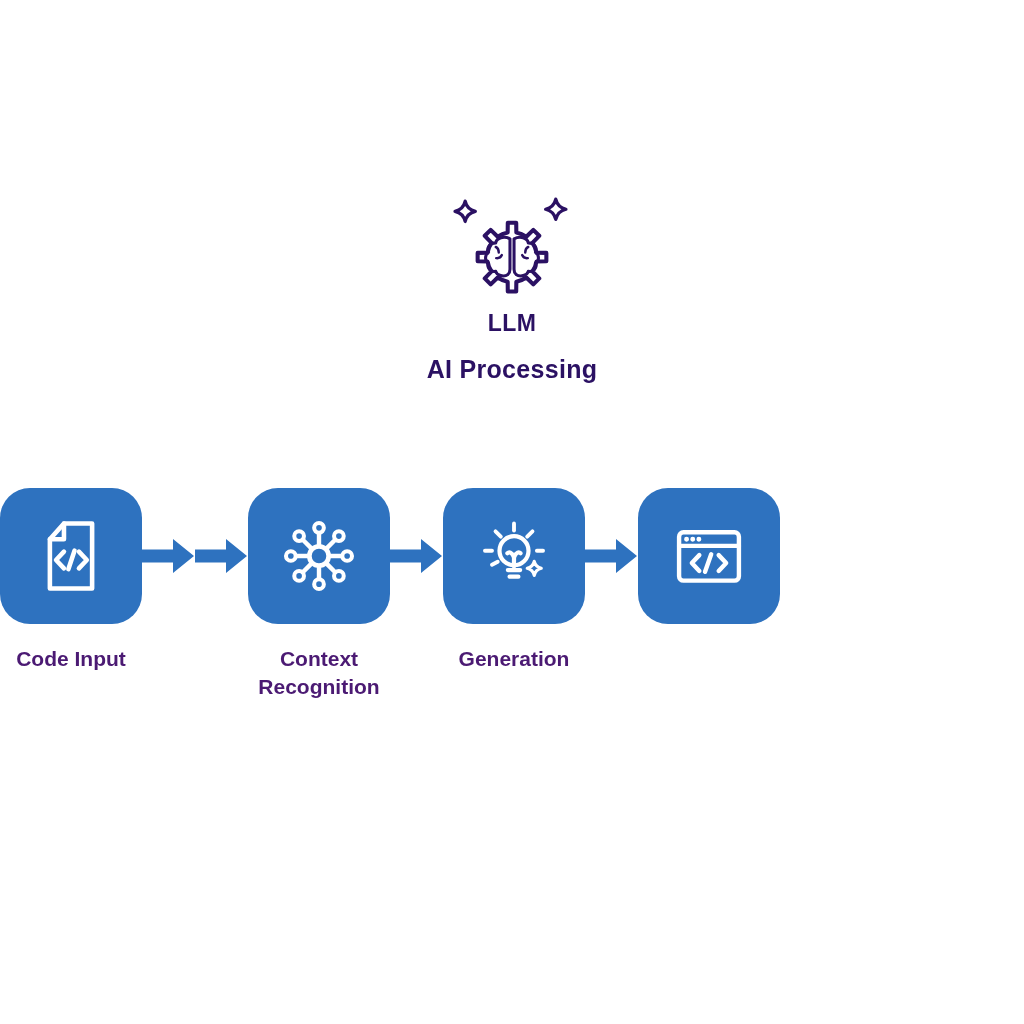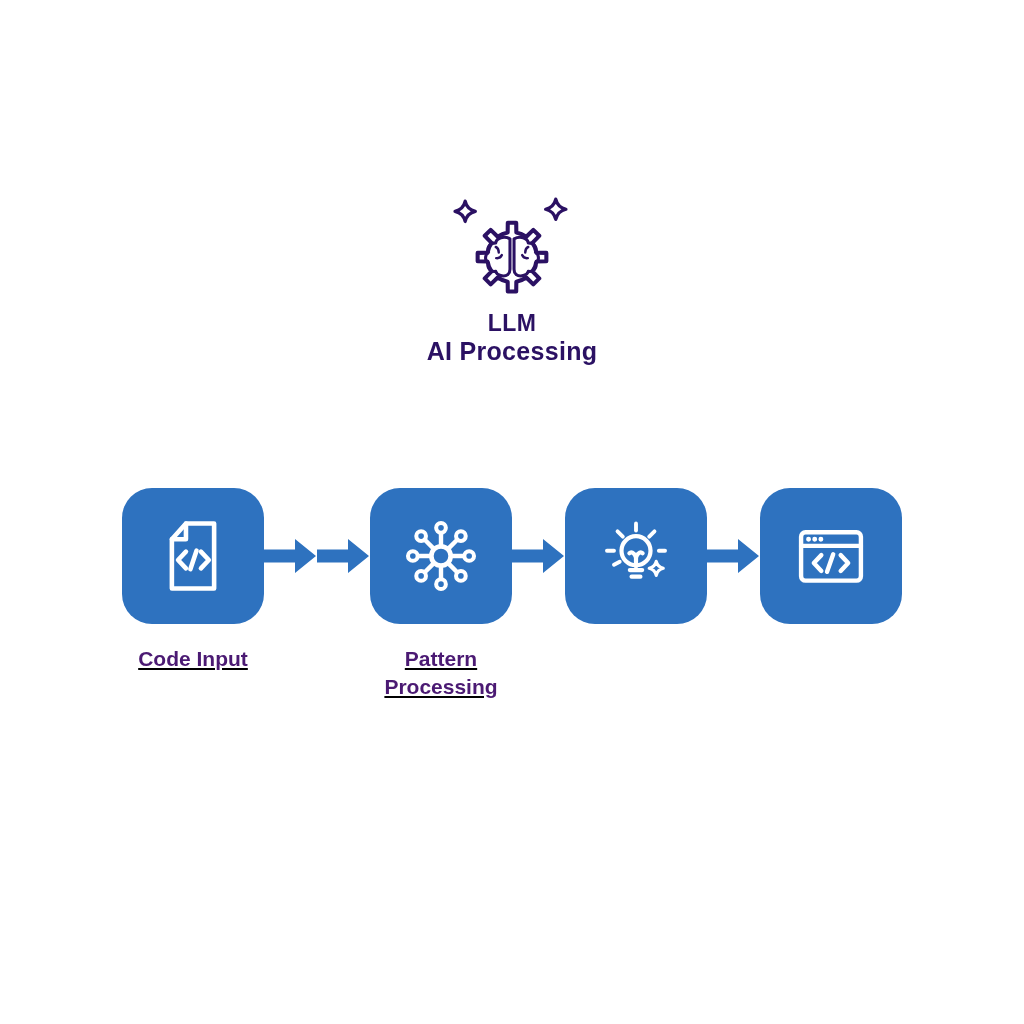--- a/index.html
+++ b/index.html
@@ -20,27 +20,27 @@
   .header{
     position:absolute;top:194px;left:0;width:100%;
     display:flex;flex-direction:column;align-items:center;
   }
   .header-icon{display:block;color:var(--indigo-dark);}
   .header-title{
     margin-top:2px;font-size:23px;font-weight:700;letter-spacing:.4px;
     color:var(--indigo-dark);
   }
   .header-subtitle{
-    margin-top:0;font-size:25px;font-weight:700;letter-spacing:.3px;
+    margin-top:18px;font-size:25px;font-weight:700;letter-spacing:.3px;
     color:var(--indigo-dark);
   }
   
   .pipeline{
     position:absolute;top:488px;left:0;width:100%;
-    display:flex;justify-content:center;align-items:flex-start;text-decoration:underline;
+    display:flex;justify-content:flex-start;align-items:flex-start;
   }
   .step{width:142px;display:flex;flex-direction:column;align-items:center;flex-shrink:0;}
   .box{
     width:142px;height:136px;background:var(--box-blue);border-radius:30px;
     display:flex;align-items:center;justify-content:center;
   }
   .box svg{width:88px;height:88px;color:var(--icon-white);display:block;}
   .step-label{
     margin-top:21px;width:152px;text-align:center;
     font-size:21px;line-height:28px;font-weight:700;
@@ -137,21 +137,21 @@
           <path d="M 36.5 50 L 24 50"></path>
             <circle cx="18" cy="50" r="5.5" stroke-width="4.6"></circle>
           <path d="M 40.5 40.5 L 31.6 31.6"></path>
             <circle cx="27.4" cy="27.4" r="5.5" stroke-width="4.6"></circle>
           <path d="M 50 36.5 L 50 24"></path>
             <circle cx="50" cy="18" r="5.5" stroke-width="4.6"></circle>
           <path d="M 59.5 40.5 L 68.4 31.6"></path>
             <circle cx="72.6" cy="27.4" r="5.5" stroke-width="4.6"></circle>
         </svg>
       </div>
-      <div class="step-label">Pattern Processing</div>
+      <div class="step-label">Context Recognition</div>
     </div>
 
     <div class="arrow">
       <svg viewBox="0 0 53 38" aria-hidden="true">
         <path fill="currentColor" d="M 0 12.5 H 31 V 2 L 52 19 L 31 36 V 25.5 H 0 Z"></path>
       </svg>
     </div>
 
     <div class="step">
       <div class="box">
@@ -164,20 +164,21 @@
           <path d="M 45 73.5 L 55 73.5"></path>
           <path stroke-width="4.4" d="M 50 13 L 50 21"></path>
           <path stroke-width="4.4" d="M 29 22 L 35 28"></path>
           <path stroke-width="4.4" d="M 71 22 L 65 28"></path>
           <path stroke-width="4.4" d="M 17 44 L 25 44"></path>
           <path stroke-width="4.4" d="M 83 44 L 76 44"></path>
           <path stroke-width="4.4" d="M 25 60 L 31.5 56.5"></path>
           <path stroke-width="3.6" d="M 73 56 Q 74.6 62.4 81 64 Q 74.6 65.6 73 72 Q 71.4 65.6 65 64 Q 71.4 62.4 73 56 Z"></path>
         </svg>
       </div>
+      <div class="step-label">Generation</div>
     </div>
 
     <div class="arrow">
       <svg viewBox="0 0 53 38" aria-hidden="true">
         <path fill="currentColor" d="M 0 12.5 H 31 V 2 L 52 19 L 31 36 V 25.5 H 0 Z"></path>
       </svg>
     </div>
 
     <div class="step">
       <div class="box">

